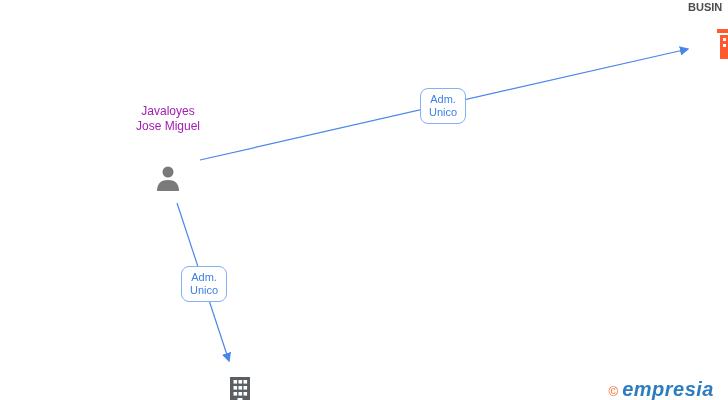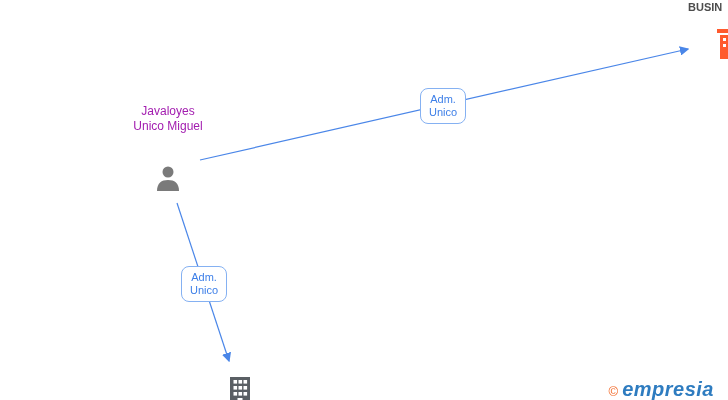--- a/index.html
+++ b/index.html
@@ -65,21 +65,21 @@
       <marker id="arrowhead" viewBox="0 0 10 10" refX="8.5" refY="5" markerWidth="8" markerHeight="8" orient="auto">
         <path d="M0,0 L10,5 L0,10 z" fill="#4a86e8"></path>
       </marker>
     </defs>
     <line x1="200" y1="160" x2="688" y2="49" stroke="#4a86e8" stroke-width="1.2" marker-end="url(#arrowhead)"></line>
     <line x1="177" y1="203" x2="229" y2="361" stroke="#4a86e8" stroke-width="1.2" marker-end="url(#arrowhead)"></line>
   </svg>
 
   <div class="person-node">
     <div class="person-label">Javaloyes</div>
-    <div class="person-label">Unico Miguel</div>
+    <div class="person-label">Jose Miguel</div>
   </div>
 
   <div class="person-icon-wrap">
     <svg width="28" height="26" viewBox="0 0 28 26">
       <circle cx="14" cy="6" r="5.5" fill="#7a7a7a"></circle>
       <path d="M3,25 c0,-8 4.5,-11 11,-11 s11,3 11,11 z" fill="#7a7a7a"></path>
     </svg>
   </div>
 
   <div class="edge-label" id="edge-label-0">

